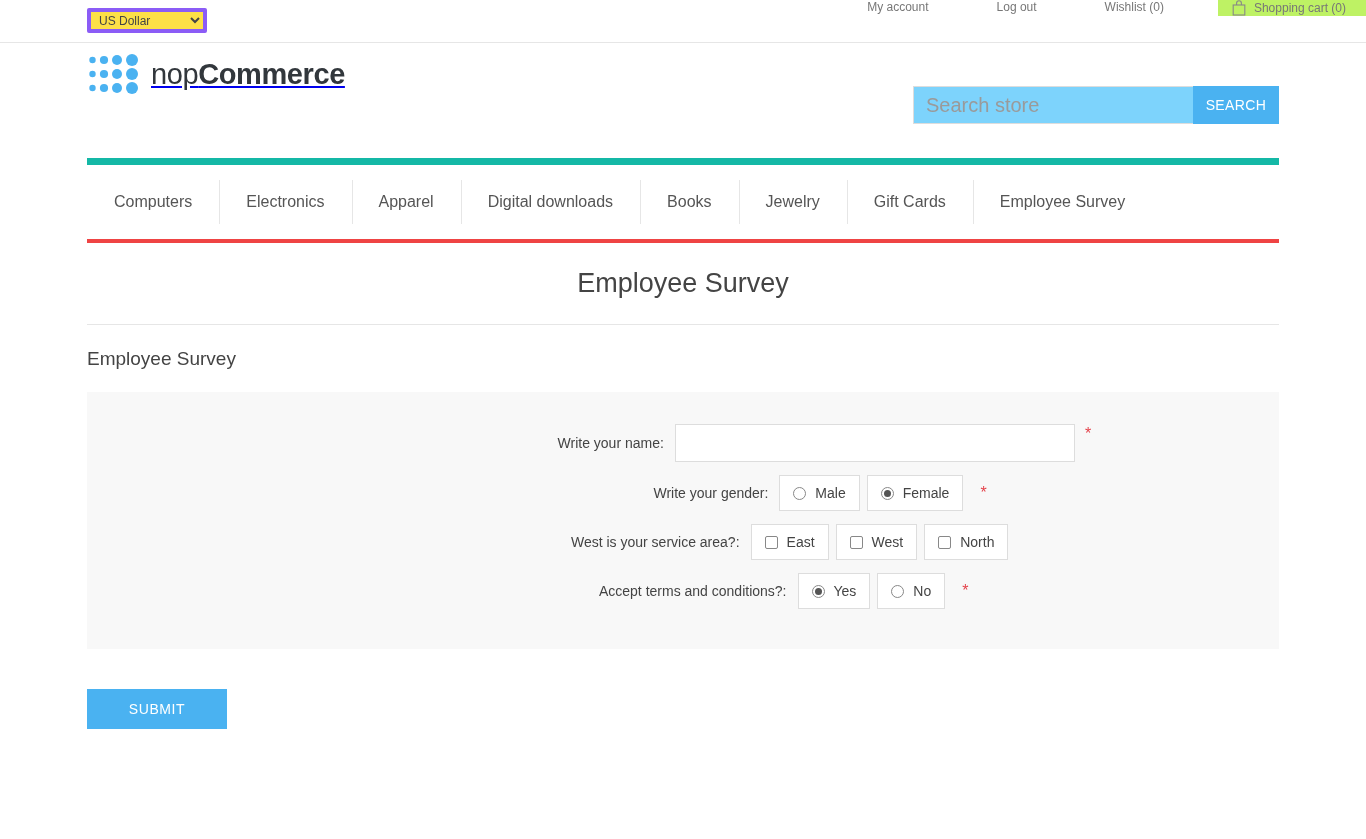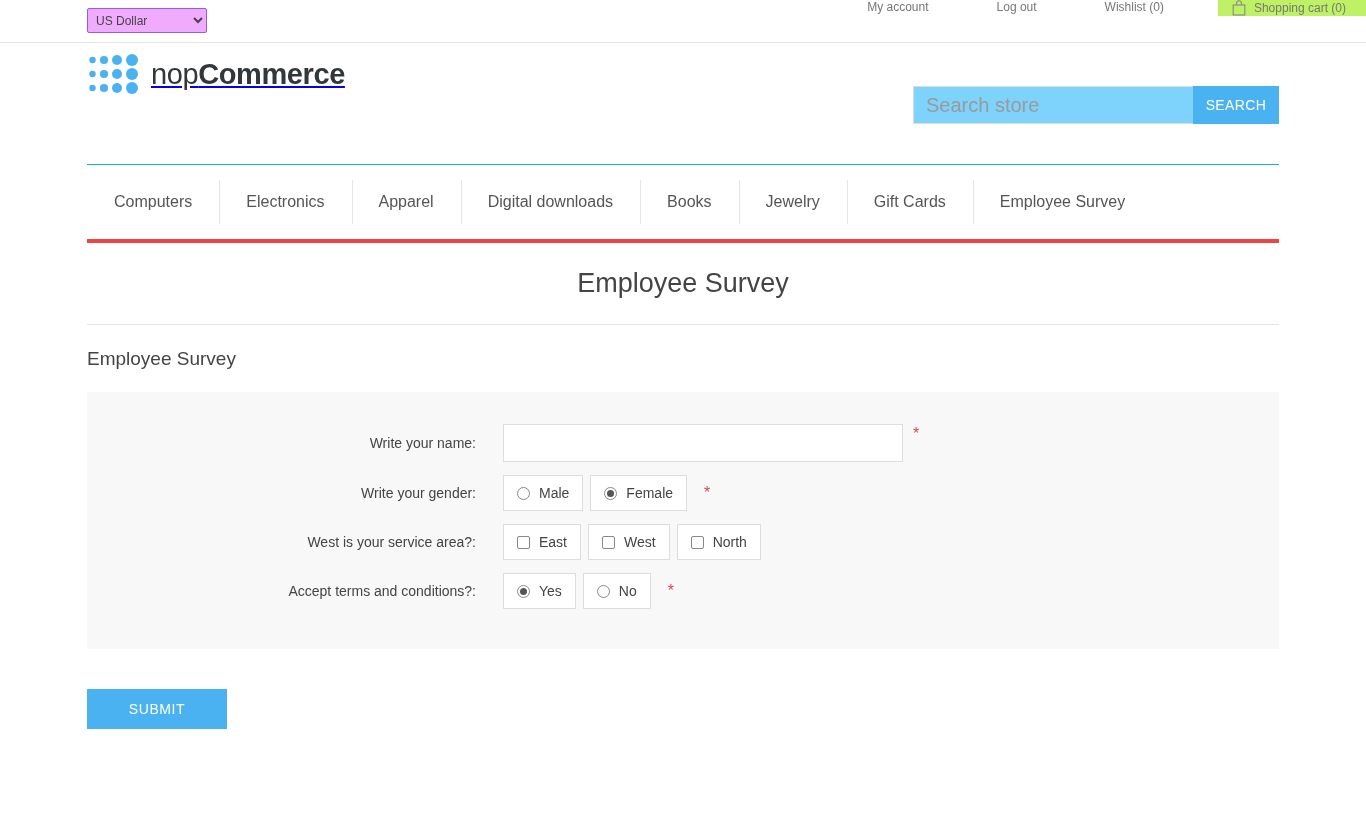--- a/index.html
+++ b/index.html
@@ -19,22 +19,22 @@
     border-bottom: 1px solid #e6e6e6;
     background: #ffffff;
   }
   .currency-select {
     position: absolute;
     left: 87px; top: 8px;
     width: 120px; height: 25px;
     font-family: "Liberation Sans", sans-serif;
     font-size: 12px;
     color: #444;
-    background: #f0abfc;
-    border: 1px solid #8b5cf6;
+    background: #fde047;
+    border: 4px solid #8b5cf6;
     border-radius: 2px;
     padding: 0 4px;
   }
   .top-links {
     position: absolute;
     right: 0; top: 0;
     height: 43px;
     display: flex;
     align-items: flex-start;
     gap: 40px;
@@ -57,21 +57,21 @@
     display: inline-block;
     width: 14px; height: 16px;
     margin-right: 8px;
     flex: none;
   }
 
   
   .header {
     position: relative;
     height: 122px;
-    border-bottom: 1px solid #14b8a6;
+    border-bottom: 7px solid #14b8a6;
     margin: 0 87px;
   }
   .logo {
     position: absolute;
     left: 0; top: 9px;
     display: flex;
     align-items: center;
   }
   .logo-dots {
     width: 54px; height: 44px;
@@ -172,22 +172,22 @@
   }
 
   .form-panel {
     margin: 0 87px;
     background: #f8f8f8;
     padding: 32px 0 40px 0;
   }
   .form-row {
     display: flex;
     align-items: center;
+    justify-content: center;
     margin-bottom: 13px;
-    gap: 16px;
   }
   .form-row:last-child { margin-bottom: 0; }
   .form-label {
     width: 400px;
     text-align: right;
     padding-right: 11px;
     font-size: 14px;
     color: #444;
     flex: none;
   }

